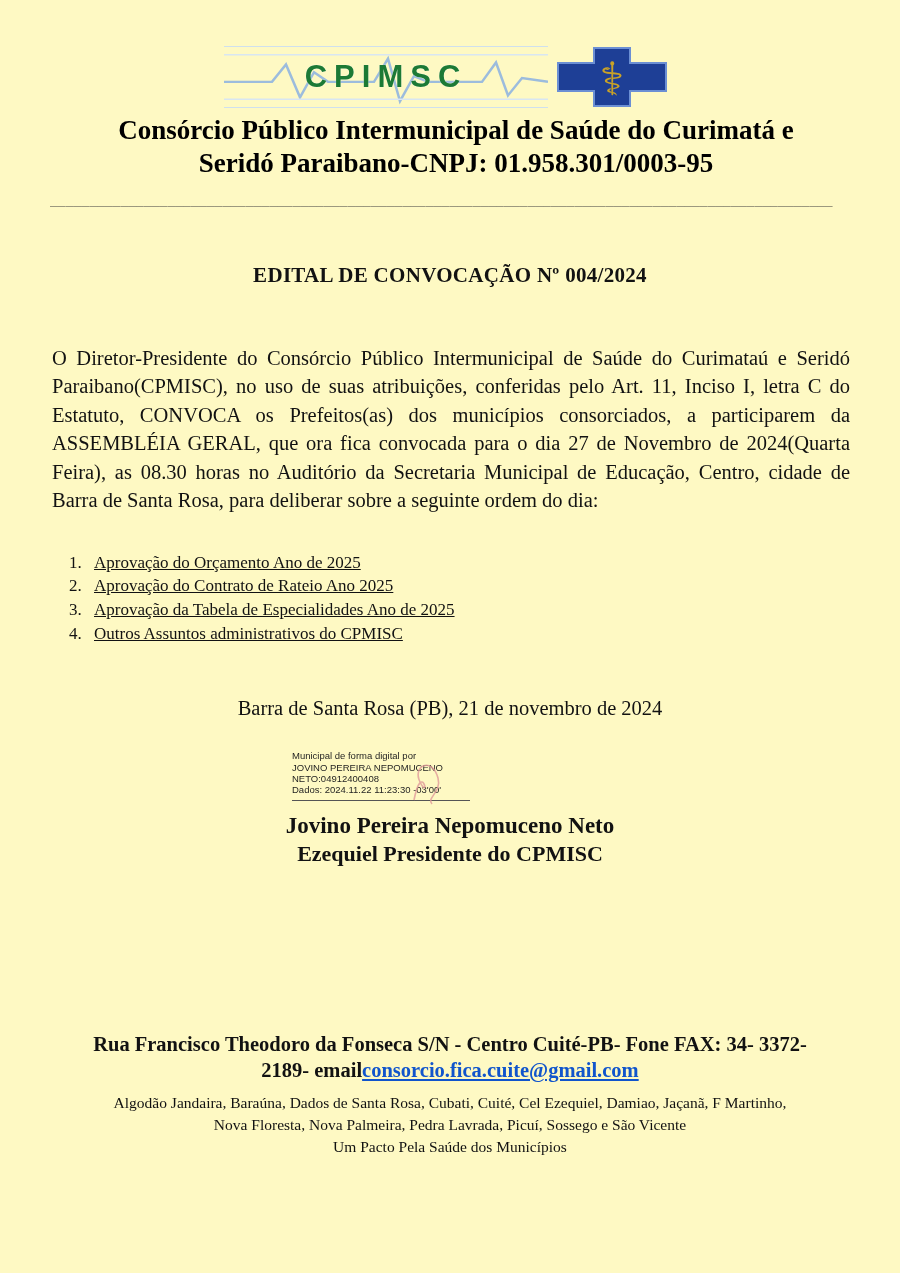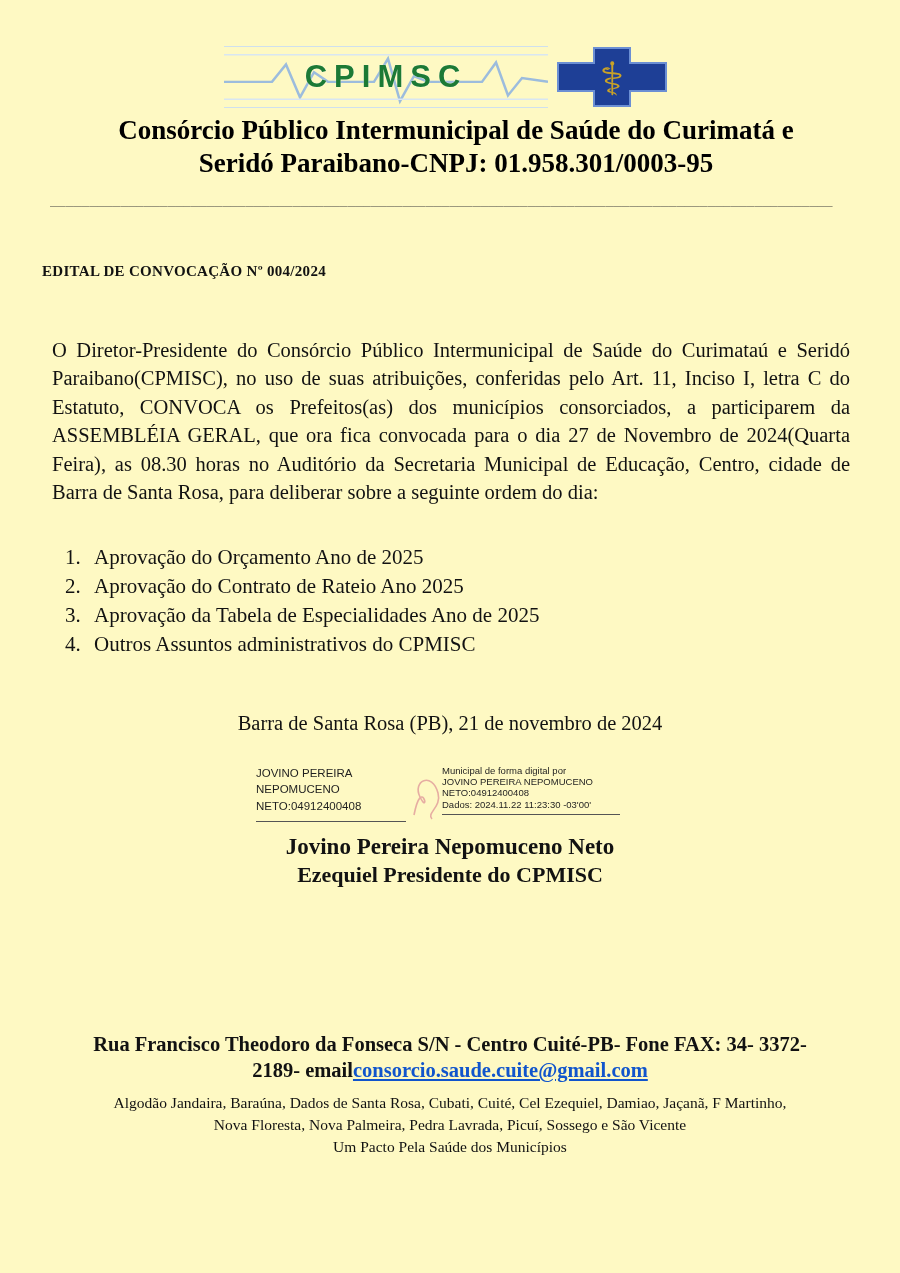--- a/index.html
+++ b/index.html
@@ -57,36 +57,36 @@
     padding: 0 50px;
     font-family: "DejaVu Sans Mono", monospace;
     font-size: 13px;
     color: #3a3a3a;
     white-space: nowrap;
     overflow: hidden;
   }
   
   .edital-heading {
     margin-top: 56px;
-    text-align: left;
-    font-weight: bold;
-    font-size: 15px;
+    text-align: center;
+    font-weight: bold;
+    font-size: 21px;
     letter-spacing: 0.3px;
-    padding-left: 42px;
   }
   .body-paragraph {
     margin: 56px 50px 0 52px;
     font-size: 20.5px;
     line-height: 1.39;
     text-align: justify;
   }
   .agenda-list {
     margin: 36px 0 0 86px;
-    font-size: 21px;
+    font-size: 17px;
     line-height: 1.39;
+    text-decoration: underline;
   }
   .agenda-list li { padding-left: 8px; margin: 0; }
   .date-line {
     margin-top: 52px;
     text-align: center;
     font-size: 20.5px;
   }
   
   .sig-block {
     position: relative;
@@ -197,37 +197,36 @@
   <ol class="agenda-list">
     <li>Aprovação do Orçamento Ano de 2025</li>
     <li>Aprovação do Contrato de Rateio Ano 2025</li>
     <li>Aprovação da Tabela de Especialidades Ano de 2025</li>
     <li>Outros Assuntos administrativos do CPMISC</li>
   </ol>
 
   <p class="date-line">Barra de Santa Rosa (PB), 21 de novembro de 2024</p>
 
   <div class="sig-block">
-    <div class="sig-left">JOVINO PEREIRA NEPOMUCENO NETO:04912400408</div>
     <svg class="sig-scribble" viewBox="0 0 48 62">
       <path d="M12,52 C20,12 28,54 18,34 C10,18 30,8 36,30 C40,44 24,50 30,56" fill="none" stroke="#e09a9a" stroke-width="1.6" opacity="0.8"></path>
     </svg>
     <div class="sig-right">
       <div>Municipal de forma digital por</div>
       <div>JOVINO PEREIRA NEPOMUCENO</div>
       <div>NETO:04912400408</div>
       <div>Dados: 2024.11.22 11:23:30 -03'00'</div>
     </div>
   </div>
 
   <div class="sig-name">Jovino Pereira Nepomuceno Neto</div>
   <div class="sig-role">Ezequiel Presidente do CPMISC</div>
 
   <div class="footer">
     <div class="footer-line1">Rua Francisco Theodoro da Fonseca S/N - Centro Cuité-PB- Fone FAX: 34- 3372-</div>
     <div class="footer-line2">
-      <span>2189- email</span><a class="email-link" href="#">consorcio.saude.cuite@gmail.com</a>
+      <span>2189- email</span><a class="email-link" href="#">consorcio.fica.cuite@gmail.com</a>
     </div>
     <div class="municipalities">Algodão Jandaira, Baraúna, Dados de Santa Rosa, Cubati, Cuité, Cel Ezequiel, Damiao, Jaçanã, F Martinho, Nova Floresta, Nova Palmeira, Pedra Lavrada, Picuí, Sossego e São Vicente</div>
     <div class="motto">Um Pacto Pela Saúde dos Municípios</div>
   </div>
 
 </div>
 
 </body></html>

